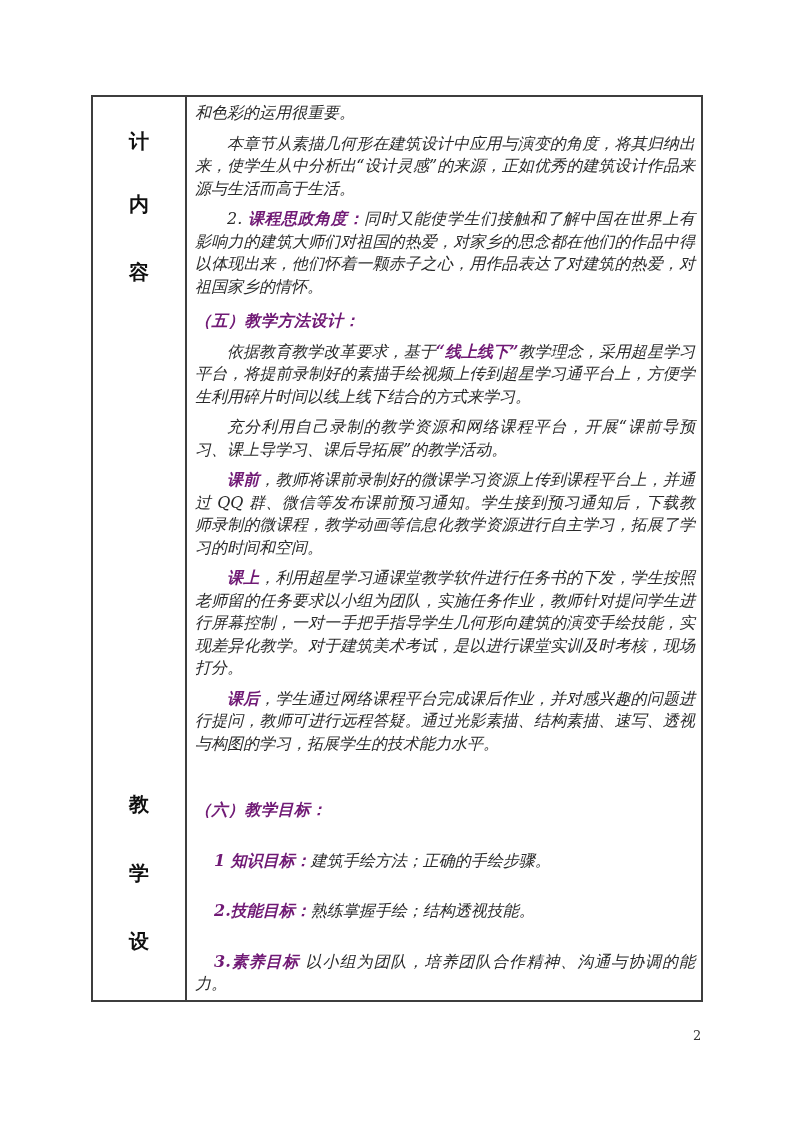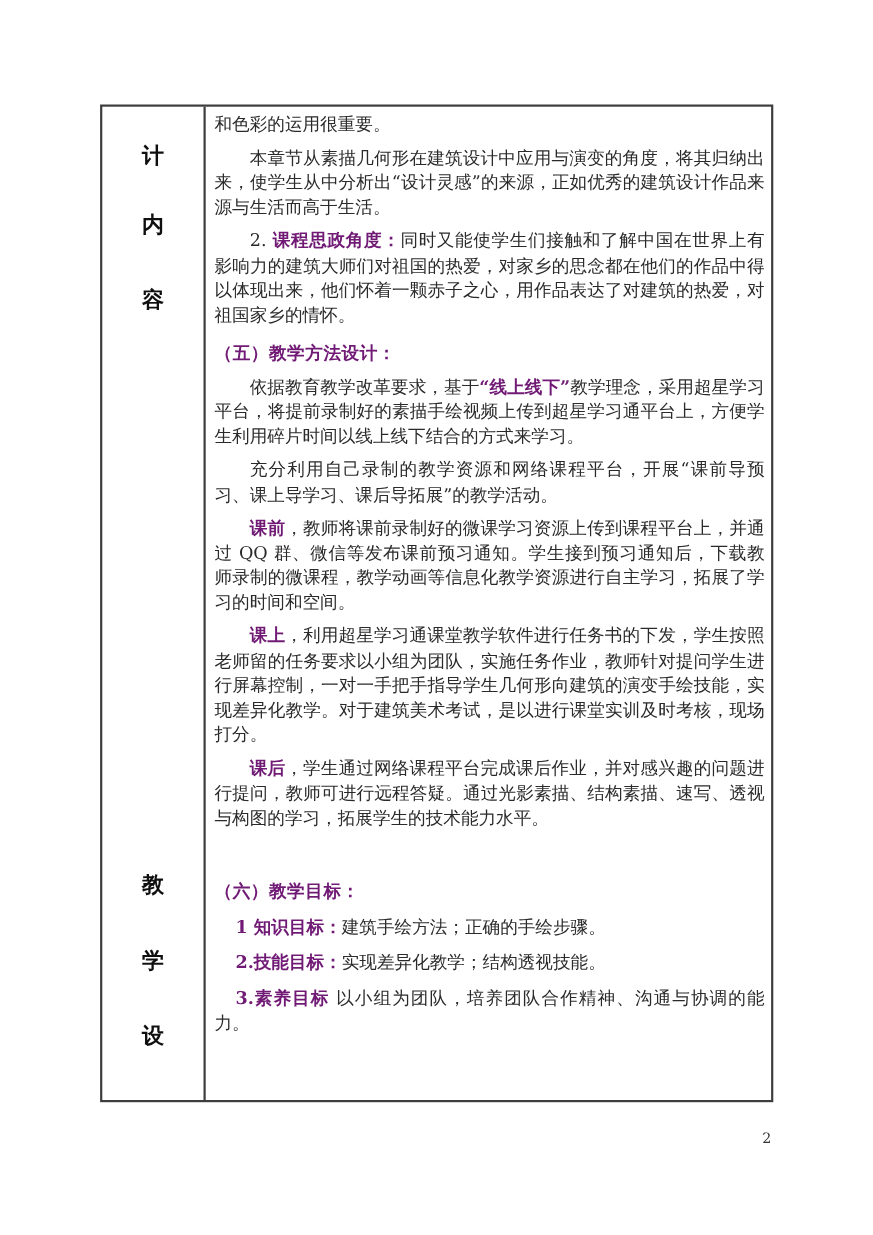--- a/index.html
+++ b/index.html
@@ -36,31 +36,32 @@
   .v4 { top:696px; } .v5 { top:765px; } .v6 { top:833px; }
   .right-cell {
     flex:1 1 auto;
     box-sizing:border-box;
     padding:5px 6px 0 8px;
     font-size:16px;
     line-height:22.5px;
     text-align:justify;
     color:#2a2a2a;
     overflow:hidden;
+    font-style:italic;
   }
   .para { margin:8px 0 0 0; text-indent:32px; }
   .para:first-child { margin-top:0; }
   .para b { color:#701a75; }
   .para.cont { text-indent:0; }
   .para.heading { text-indent:0; margin-top:12px; }
   .para.heading b { letter-spacing:0.5px; }
   .para.gap { margin-top:44px; }
   .para.tight { margin-top:6px; }
   .para.subheading { margin-top:8px; }
-  .para.goal { text-indent:19px; margin-top:10px; }
+  .para.goal { text-indent:19px; margin-top:28px; }
   .page-number {
     position:absolute; left:693px; top:1028px;
     font-size:13px; line-height:15px; color:#333333;
     font-family:"DejaVu Serif","Liberation Serif",serif;
   }
 </style>
 </head>
 <body>
 
 <div class="page">
@@ -79,19 +80,19 @@
           <p class="para body"><span>本章节从素描几何形在建筑设计中应用与演变的角度，将其归纳出来，使学生从中分析出“设计灵感”的来源，正如优秀的建筑设计作品来源与生活而高于生活。</span></p>
           <p class="para body"><span>2. </span><b>课程思政角度：</b><span>同时又能使学生们接触和了解中国在世界上有影响力的建筑大师们对祖国的热爱，对家乡的思念都在他们的作品中得以体现出来，他们怀着一颗赤子之心，用作品表达了对建筑的热爱，对祖国家乡的情怀。</span></p>
           <p class="para heading"><b>（五）教学方法设计：</b></p>
           <p class="para body"><span>依据教育教学改革要求，基于</span><b>“线上线下”</b><span>教学理念，采用超星学习平台，将提前录制好的素描手绘视频上传到超星学习通平台上，方便学生利用碎片时间以线上线下结合的方式来学习。</span></p>
           <p class="para body"><span>充分利用自己录制的教学资源和网络课程平台，开展“课前导预习、课上导学习、课后导拓展”的教学活动。</span></p>
           <p class="para body"><b>课前</b><span>，教师将课前录制好的微课学习资源上传到课程平台上，并通过 QQ 群、微信等发布课前预习通知。学生接到预习通知后，下载教师录制的微课程，教学动画等信息化教学资源进行自主学习，拓展了学习的时间和空间。</span></p>
           <p class="para body"><b>课上</b><span>，利用超星学习通课堂教学软件进行任务书的下发，学生按照老师留的任务要求以小组为团队，实施任务作业，教师针对提问学生进行屏幕控制，一对一手把手指导学生几何形向建筑的演变手绘技能，实现差异化教学。对于建筑美术考试，是以进行课堂实训及时考核，现场打分。</span></p>
           <p class="para body"><b>课后</b><span>，学生通过网络课程平台完成课后作业，并对感兴趣的问题进行提问，教师可进行远程答疑。通过光影素描、结构素描、速写、透视与构图的学习，拓展学生的技术能力水平。</span></p>
           <p class="para heading gap"><b>（六）教学目标：</b></p>
           <p class="para goal tight"><b>1 知识目标：</b><span>建筑手绘方法；正确的手绘步骤。</span></p>
-          <p class="para goal"><b>2.技能目标：</b><span>实现差异化教学；结构透视技能。</span></p>
+          <p class="para goal"><b>2.技能目标：</b><span>熟练掌握手绘；结构透视技能。</span></p>
           <p class="para goal"><b>3.素养目标</b><span> 以小组为团队，培养团队合作精神、沟通与协调的能力。</span></p>
         </div>
     </div>
   </div>
   <div class="page-number">2</div>
 </div>
 
 </body></html>

